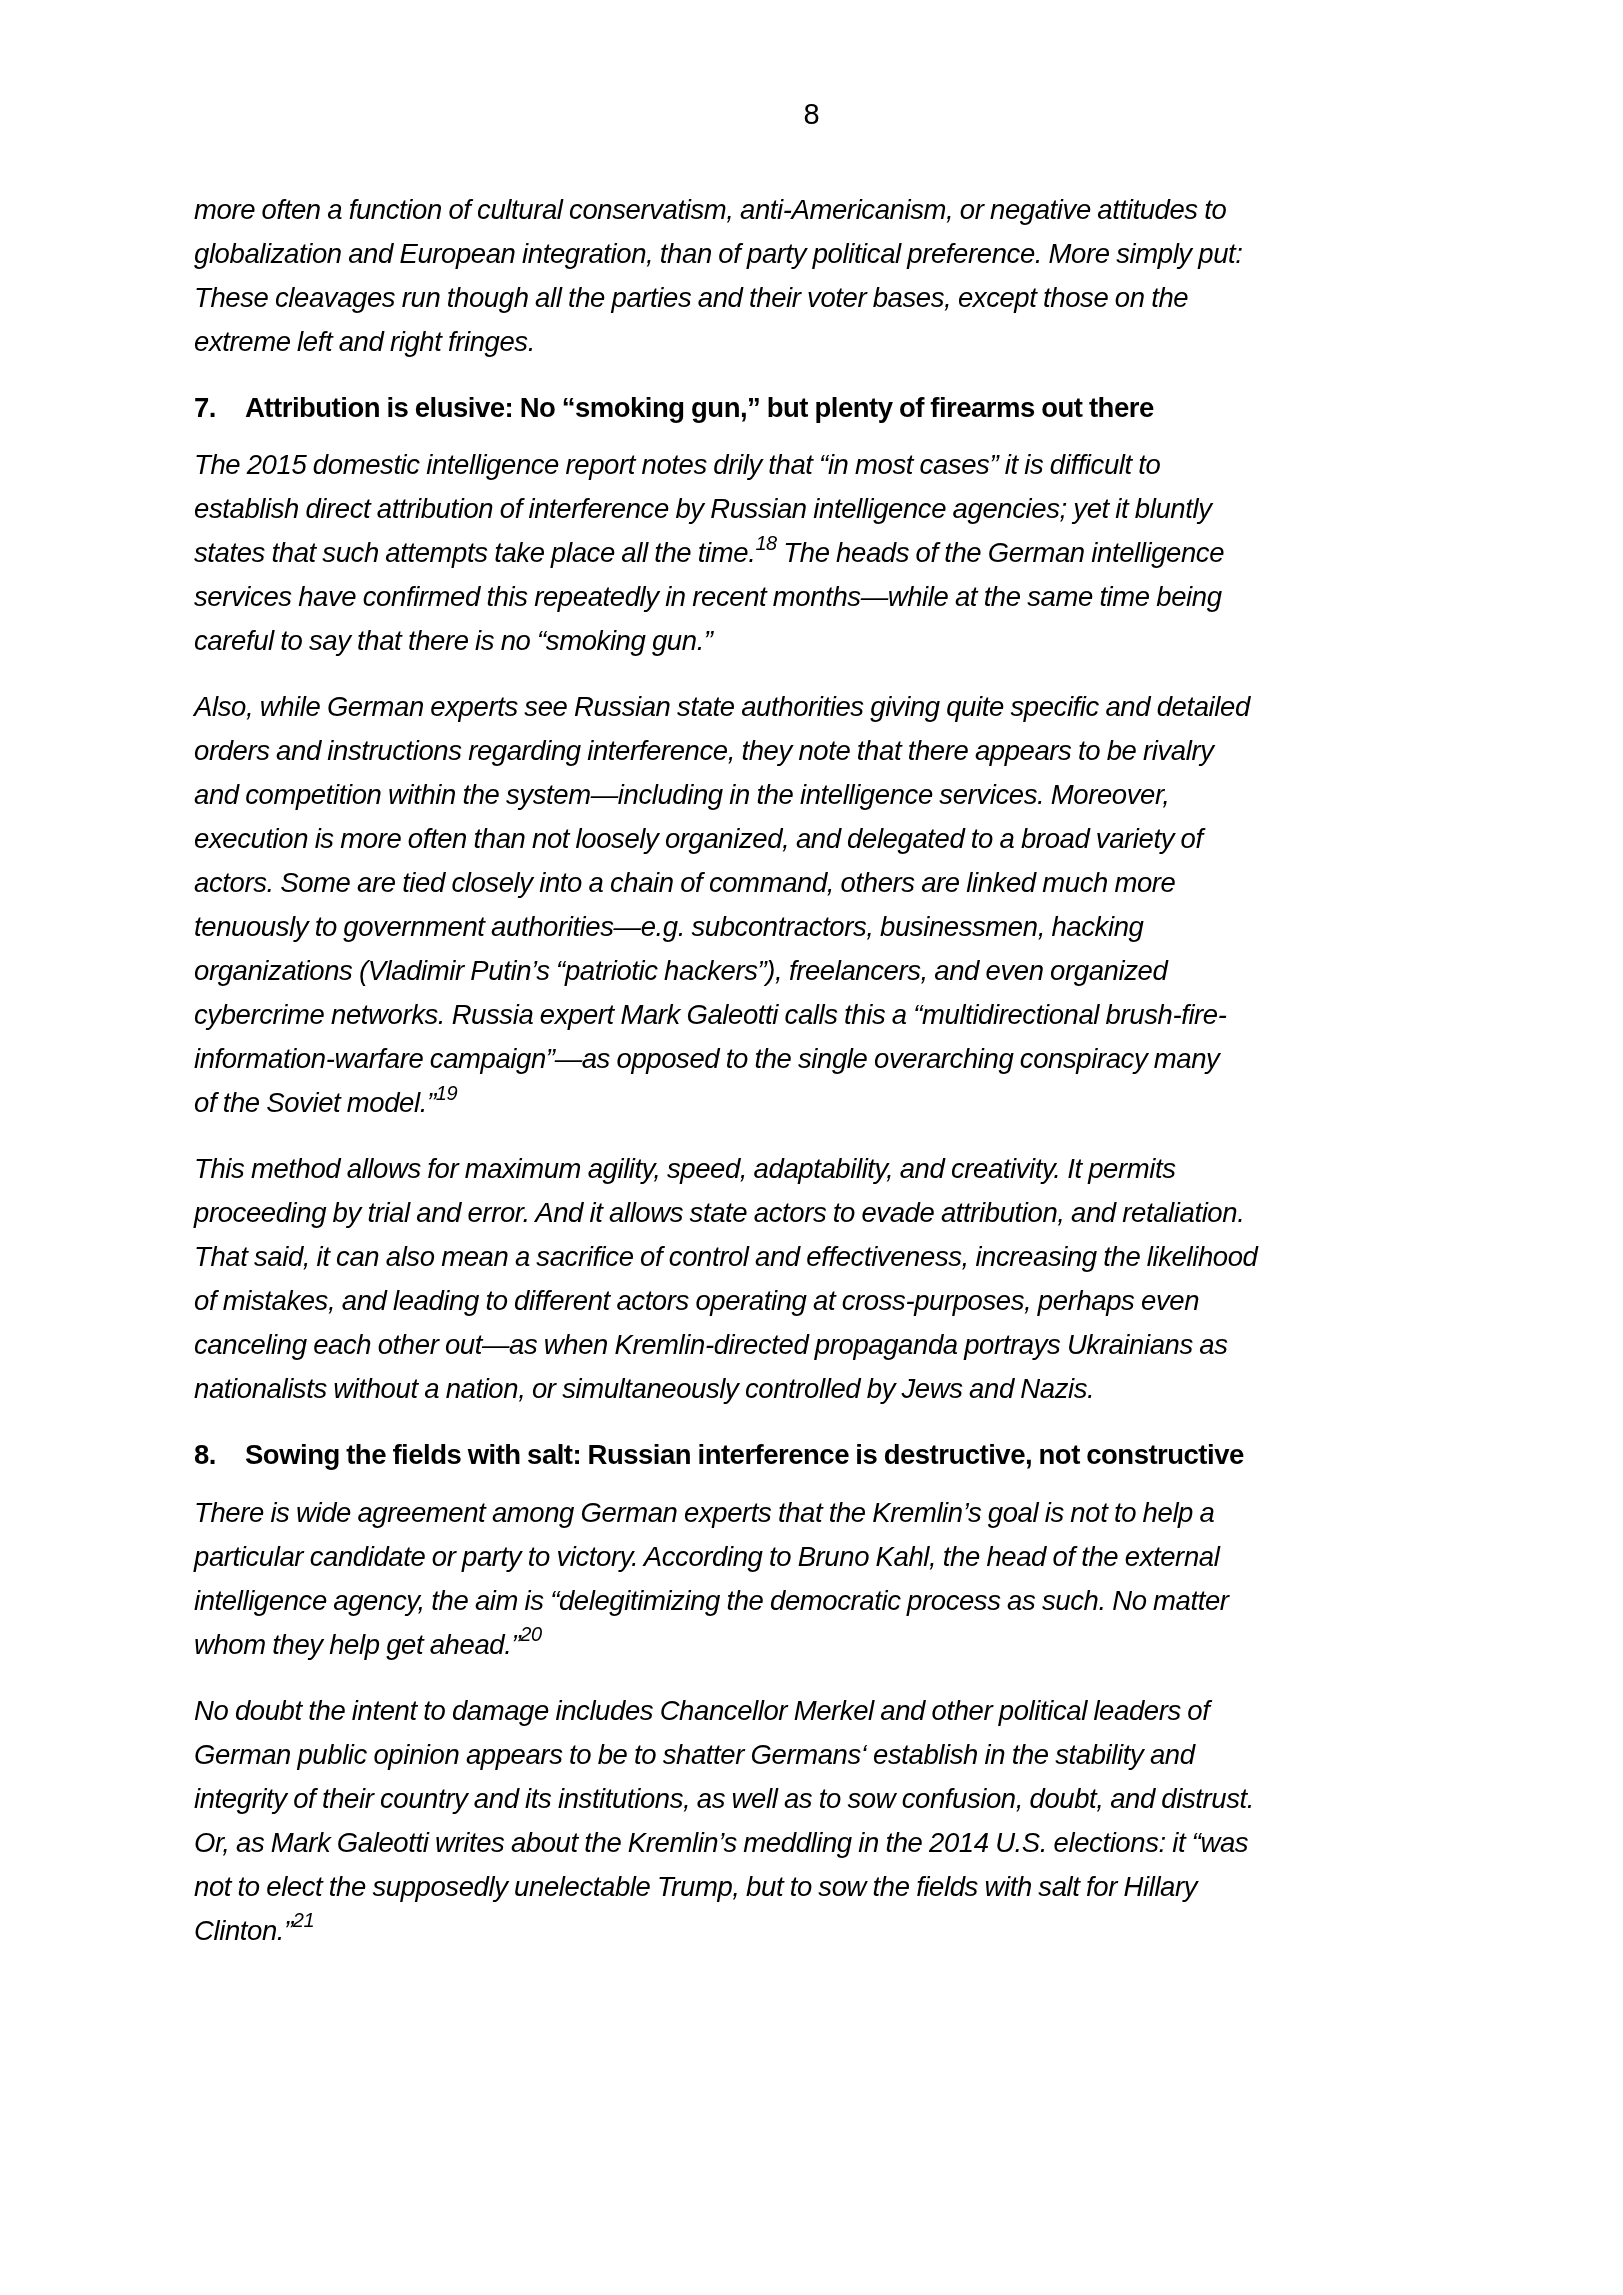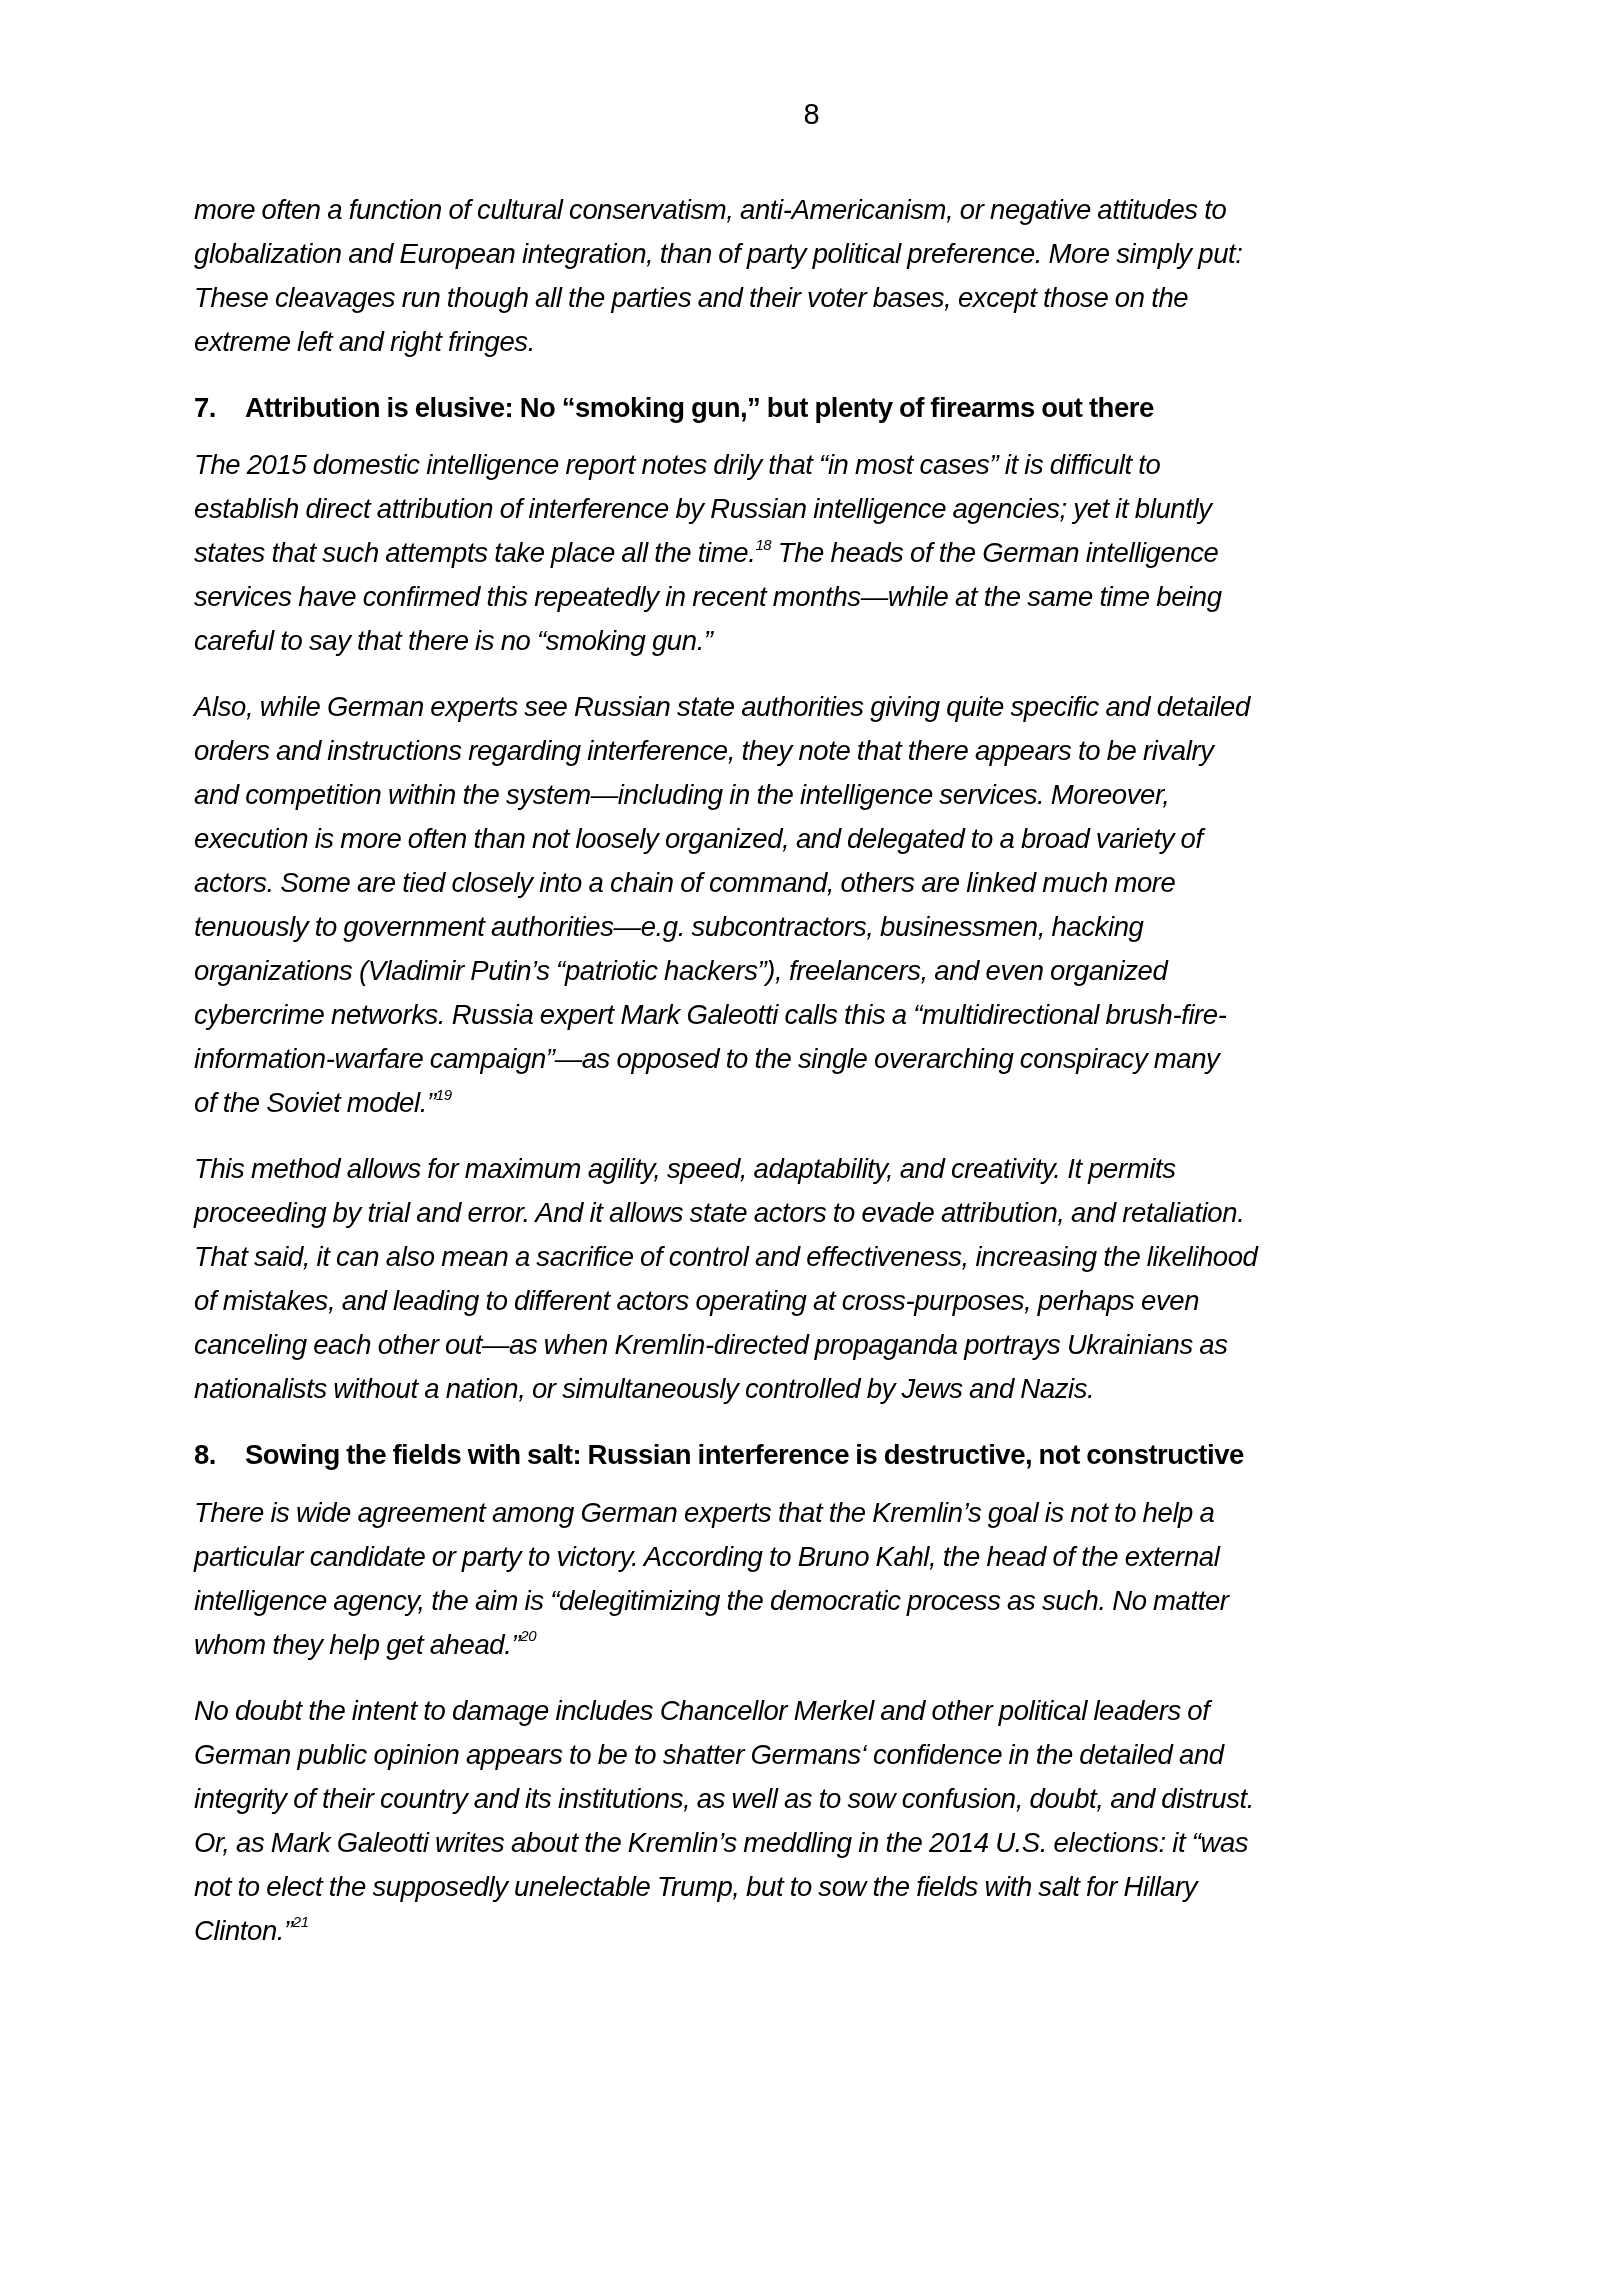--- a/index.html
+++ b/index.html
@@ -36,21 +36,21 @@
       line-height: 44px;
       letter-spacing: -0.4px;
       word-spacing: -0.7px;
     }
     .line {
       display: block;
       white-space: nowrap;
       font-style: italic;
     }
     sup {
-      font-size: 15px;
+      font-size: 20px;
       line-height: 0;
       position: relative;
       top: -2.6px;
       vertical-align: super;
     }
     .heading {
       margin: 13px 0 14.4px 0;
       font-size: 27.5px;
       line-height: 43px;
       font-weight: bold;
@@ -122,21 +122,21 @@
 
     <p class="para">
       <span class="line">There is wide agreement among German experts that the Kremlin’s goal is not to help a</span>
       <span class="line">particular candidate or party to victory. According to Bruno Kahl, the head of the external</span>
       <span class="line">intelligence agency, the aim is “delegitimizing the democratic process as such. No matter</span>
       <span class="line"><span>whom they help get ahead.”</span><sup>20</sup></span>
     </p>
 
     <p class="para">
       <span class="line">No doubt the intent to damage includes Chancellor Merkel and other political leaders of</span>
-      <span class="line">German public opinion appears to be to shatter Germans‘ confidence in the detailed and</span>
+      <span class="line">German public opinion appears to be to shatter Germans‘ establish in the stability and</span>
       <span class="line">integrity of their country and its institutions, as well as to sow confusion, doubt, and distrust.</span>
       <span class="line">Or, as Mark Galeotti writes about the Kremlin’s meddling in the 2014 U.S. elections: it “was</span>
       <span class="line">not to elect the supposedly unelectable Trump, but to sow the fields with salt for Hillary</span>
       <span class="line"><span>Clinton.”</span><sup>21</sup></span>
     </p>
 
   </div>
 </div>
 
 

